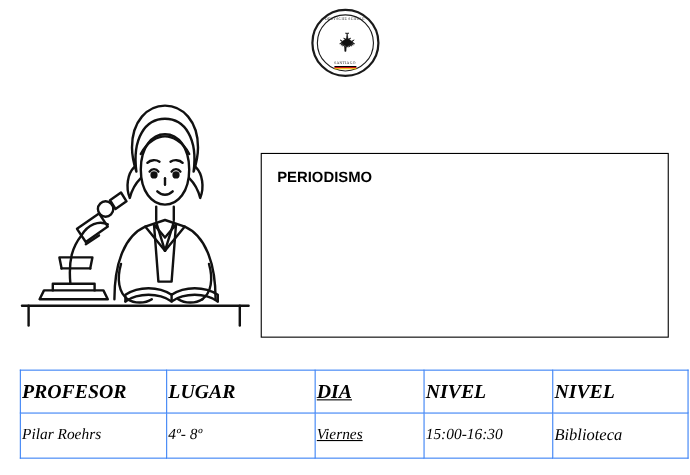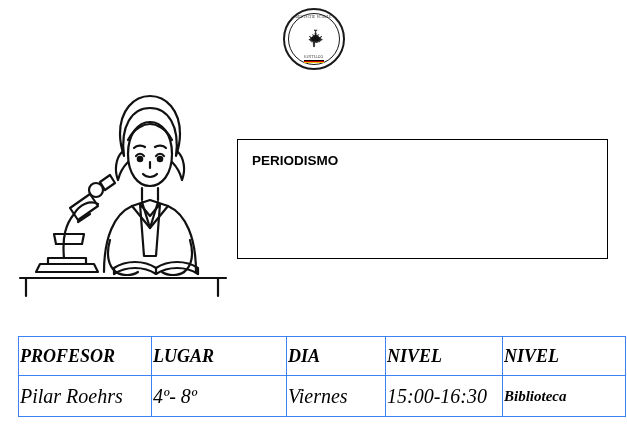--- a/index.html
+++ b/index.html
@@ -88,21 +88,21 @@
     width: 210px;
     height: 220px;
   }
 
   
   .desc-box {
     position: absolute;
     left: 237px;
     top: 139px;
     width: 371px;
-    height: 120px;
+    height: 168px;
     border: 1px solid #000000;
     box-sizing: border-box;
     padding: 14px 14px 10px 14px;
   }
   .desc-title {
     font-size: 13.5px;
     font-weight: bold;
     margin: 0 0 14px 0;
     line-height: 1.1;
   }
@@ -131,29 +131,29 @@
     height: 36px;
     font-family: "Liberation Serif", serif;
     font-style: italic;
     font-weight: bold;
     font-size: 18px;
   }
   .info-table tr.body td {
     height: 38px;
     font-family: "Liberation Serif", serif;
     font-style: italic;
-    font-size: 20px;
+    font-size: 14px;
   }
   .info-table tr.body td.bold-cell {
-    font-weight: bold;
+    font-weight: normal;
     font-size: 15px;
   }
   .col-1 { width: 130px; }
   .col-2 { width: 132px; }
-  .col-3 { width: 96px; }
+  .col-3 { width: 96px; text-decoration: underline; }
   .col-4 { width: 114px; }
   .col-5 { width: 120px; }
 </style>
 </head>
 <body>
 
 <div class="crest-wrap">
   <div class="crest">
     <div class="inner-ring"></div>
     <div class="crest-top-text">DEUTSCHE SCHULE</div>

